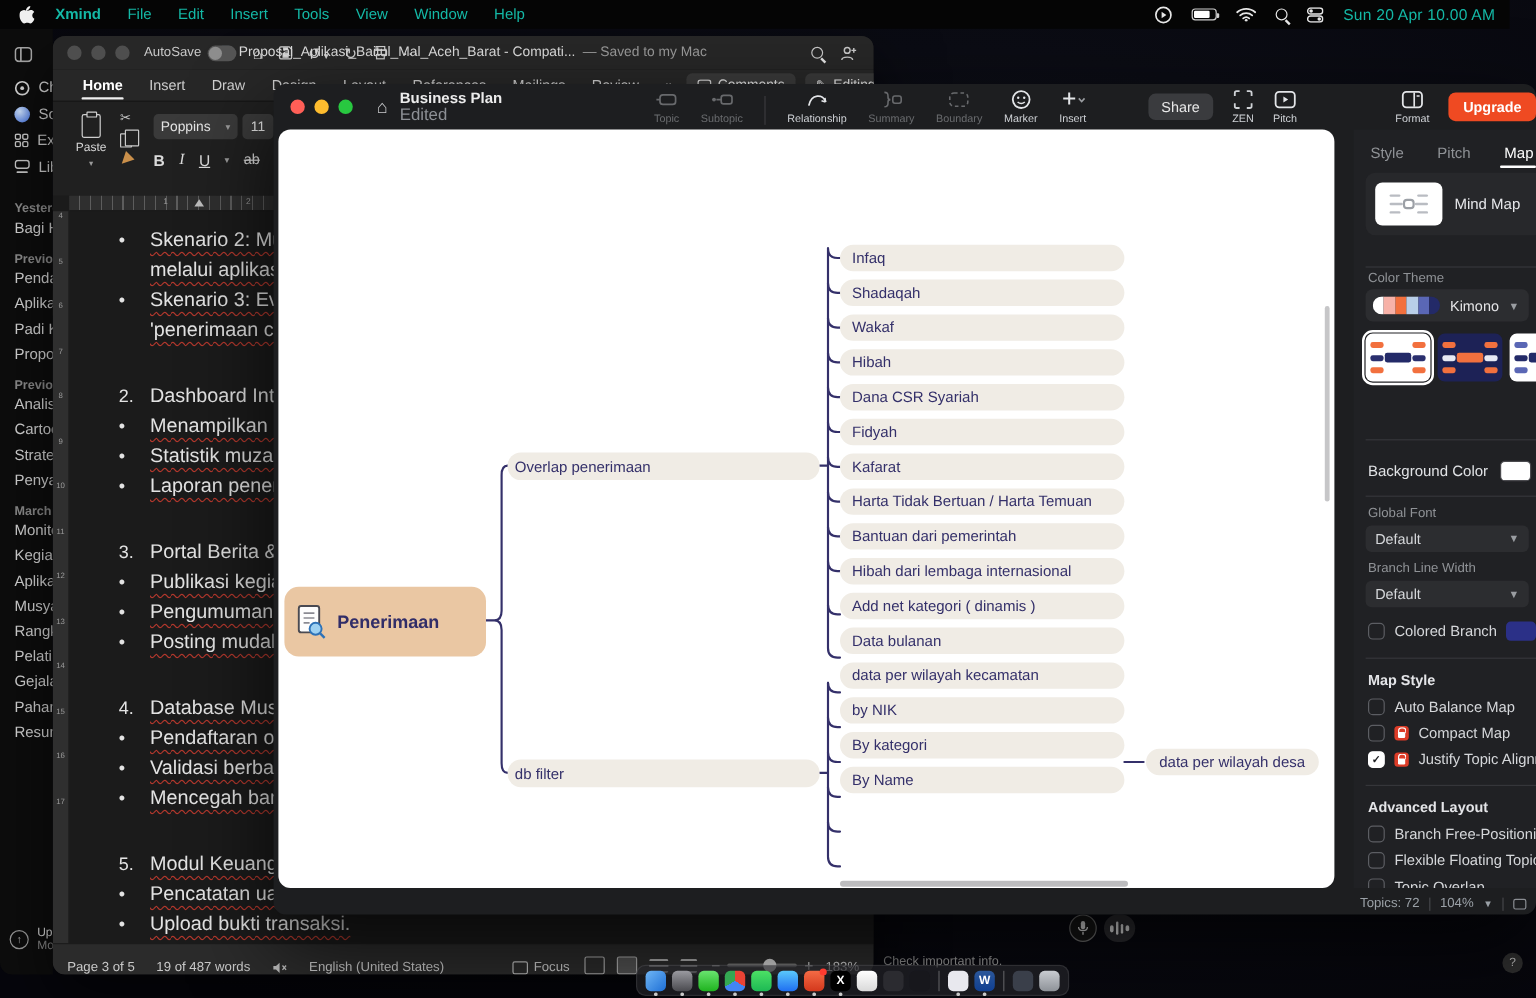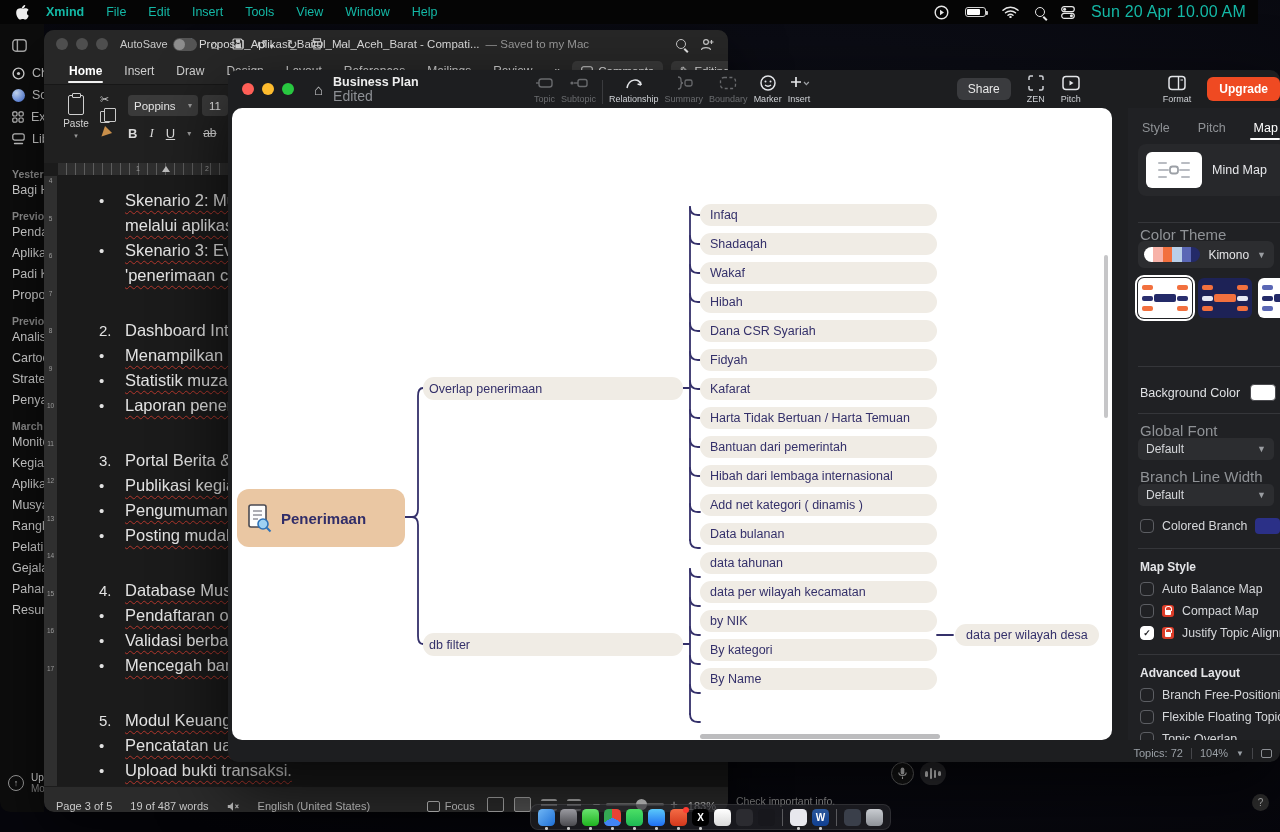--- a/index.html
+++ b/index.html
@@ -5,21 +5,21 @@
   *{margin:0;padding:0;box-sizing:border-box}
   html,body{width:1280px;height:832px;overflow:hidden;background:#06060c;font-family:"Liberation Sans",sans-serif}
   .screen{position:relative;width:1280px;height:832px;background:radial-gradient(120% 100% at 60% 40%,#10121c 0%,#06060c 70%);overflow:hidden}
 
   
   .menubar{position:absolute;left:0;top:0;width:1258px;height:24px;background:#050505;display:flex;align-items:center;color:#14b8a6;font-size:12.5px;z-index:60}
   .mb-items{display:flex;align-items:center;gap:0}
   .mb-item{padding:0 11px;cursor:default}
   .mb-item:first-child{font-weight:bold}
   .mb-right{margin-left:auto;display:flex;align-items:center;gap:16px;padding-right:12px}
-  .mb-clock{font-size:16px;letter-spacing:.2px}
+  .mb-clock{font-size:13px;letter-spacing:.2px}
   .battery{position:relative;width:21px;height:10px;border:1px solid #cfcfcf;border-radius:3px}
   .battery i{position:absolute;left:1px;top:1px;bottom:1px;width:13px;background:#fff;border-radius:1px}
   .battery u{position:absolute;right:-3px;top:3px;width:2px;height:4px;background:#cfcfcf;border-radius:0 1px 1px 0}
   .lens{position:relative;width:10px;height:10px;border:1.6px solid #e6e6e6;border-radius:50%}
   .lens::after{content:"";position:absolute;left:8px;top:8px;width:5px;height:1.6px;background:#e6e6e6;transform:rotate(45deg);transform-origin:0 0}
 
   
   .cgpt{position:absolute;left:0;top:24px;width:1280px;height:788px;z-index:1}
   .cg-side{position:absolute;left:0;top:0;width:44px;height:788px;background:#0d0d0d;border-radius:0 0 0 10px;overflow:hidden;color:#d4d4d4}
   .cg-icon{display:inline-block;vertical-align:middle}
@@ -98,21 +98,21 @@
   .xwin{position:absolute;left:228px;top:70px;width:1052px;height:692px;background:#1d1e20;border-radius:10px 10px 10px 10px;box-shadow:0 26px 70px rgba(0,0,0,.7);z-index:20;overflow:hidden}
   .x-title{position:absolute;left:0;top:0;right:0;height:38px;display:flex;align-items:center}
   .x-lights{display:flex;gap:8px;padding:0 12px 0 14px}
   .x-l1{width:12px;height:12px;border-radius:50%;background:#ff5f57}
   .x-l2{width:12px;height:12px;border-radius:50%;background:#febc2e}
   .x-l3{width:12px;height:12px;border-radius:50%;background:#28c840}
   .x-home{color:#c9cacc;font-size:15px;margin:0 10px 0 8px}
   .x-tt{line-height:13px}
   .x-tt b{display:block;color:#ececec;font-size:12.5px;font-weight:bold}
   .x-tt span{color:#8d9095;font-size:14px}
-  .x-tools{position:absolute;left:306px;top:4px;display:flex;align-items:flex-end;gap:6px}
+  .x-tools{position:absolute;left:317px;top:4px;display:flex;align-items:flex-end;gap:18px}
   .x-tool{display:flex;flex-direction:column;align-items:center;gap:2px;color:#cfd2d6;font-size:9px;width:auto}
   .x-tool.dim{opacity:.42}
   .x-sep{width:1px;height:24px;background:#3a3b3e;margin-top:4px}
   .x-right{position:absolute;right:0;top:4px;display:flex;align-items:flex-start;gap:16px}
   .x-sharebtn{height:22px;background:#3a3b3e;border-radius:6px;color:#e8e8e8;font-size:12px;display:flex;align-items:center;padding:0 11px;margin-top:4px}
   .x-upg{height:24px;background:#ef4a22;border-radius:6px;color:#fff;font-size:12px;font-weight:bold;display:flex;align-items:center;padding:0 12px;margin-top:3px;white-space:nowrap}
   .x-canvas{position:absolute;left:4px;top:38px;width:880px;height:632px;background:#ffffff;border-radius:10px;overflow:hidden}
   .x-node{background:#f0ece5;color:#34306a;border-radius:11px;font-size:12.5px;display:flex;align-items:center}
   .x-children{position:absolute;left:468px;top:96px;width:237px;display:flex;flex-direction:column;gap:7px}
   .x-child{width:237px;min-height:22px;padding:3px 10px;line-height:16px;border-radius:11px;background:#f0ece5;color:#34306a;font-size:12.5px}
@@ -123,21 +123,21 @@
   .x-vsb{position:absolute;left:872px;top:147px;width:4px;height:163px;border-radius:2px;background:#c6c6c8}
   .x-hsb{position:absolute;left:468px;top:626px;width:240px;height:5px;border-radius:3px;background:#bcbcbe}
   .x-panel{position:absolute;left:900px;top:38px;width:152px;height:632px;background:#202124;color:#d5d7da;font-size:12.5px;overflow:hidden}
   .xp-tabs{position:absolute;left:0;top:8px;right:0;height:24px;display:flex;gap:0;color:#8f9296;font-size:12.5px}
   .xp-tab{padding:0 14px;height:24px;display:flex;align-items:center;position:relative;white-space:nowrap}
   .xp-tab.act{color:#fff}
   .xp-tab.act::after{content:"";position:absolute;left:10px;width:30px;bottom:0;height:2px;background:#fff;border-radius:2px}
   .xp-card{position:absolute;left:10px;top:36px;right:-6px;height:52px;background:#27282b;border-radius:8px;display:flex;align-items:center;gap:10px;padding:0 8px}
   .xp-thumbw{width:56px;height:36px;background:#fff;border-radius:6px;display:flex;align-items:center;justify-content:center}
   .xp-div{position:absolute;left:10px;right:0;height:1px;background:#35363a}
-  .xp-label{position:absolute;left:12px;font-size:15px;color:#8f9296}
+  .xp-label{position:absolute;left:12px;font-size:11px;color:#8f9296}
   .xp-h{position:absolute;left:12px;font-size:12px;font-weight:bold;color:#e4e5e8}
   .xp-select{position:absolute;left:10px;top:133px;right:6px;height:27px;background:#2c2d30;border-radius:6px;display:flex;align-items:center;gap:8px;padding:0 8px 0 6px}
   .xp-swatches{display:flex;height:15px;border-radius:8px;overflow:hidden}
   .xp-swatches span{width:11px;height:15px}
   .xp-selname{font-size:12px;color:#e4e4e6}
   .xp-chev{margin-left:auto;color:#9a9da1;font-size:9px}
   .xp-thumbrow{position:absolute;left:10px;display:flex;gap:6px}
   .xp-thumb{width:54px;height:40px;border-radius:6px;position:relative;flex:none}
   .xp-thumb.sel{outline:2px solid #fff;outline-offset:1px}
   .xp-th-c{position:absolute;left:16px;top:16px;width:22px;height:8px;border-radius:2px}
@@ -804,21 +804,20 @@
           <div class="x-child">Wakaf</div>
           <div class="x-child">Hibah</div>
           <div class="x-child">Dana CSR Syariah</div>
           <div class="x-child">Fidyah</div>
           <div class="x-child">Kafarat</div>
           <div class="x-child">Harta Tidak Bertuan / Harta Temuan</div>
           <div class="x-child">Bantuan dari pemerintah</div>
           <div class="x-child">Hibah dari lembaga internasional</div>
           <div class="x-child">Add net kategori ( dinamis )</div>
           <div class="x-child">Data bulanan</div>
-          <div class="x-child">data tahunan</div>
           <div class="x-child">data per wilayah kecamatan</div>
           <div class="x-child">by NIK</div>
           <div class="x-child">By kategori</div>
           <div class="x-child">By Name</div>
         </div>
 
       <div class="x-grand">data per wilayah desa</div>
 
       <div class="x-vsb"></div>
       <div class="x-hsb"></div>

